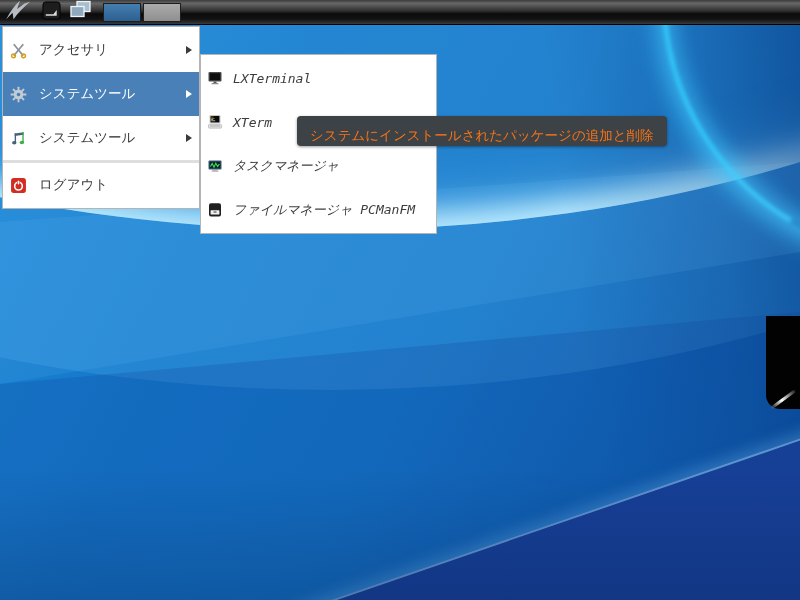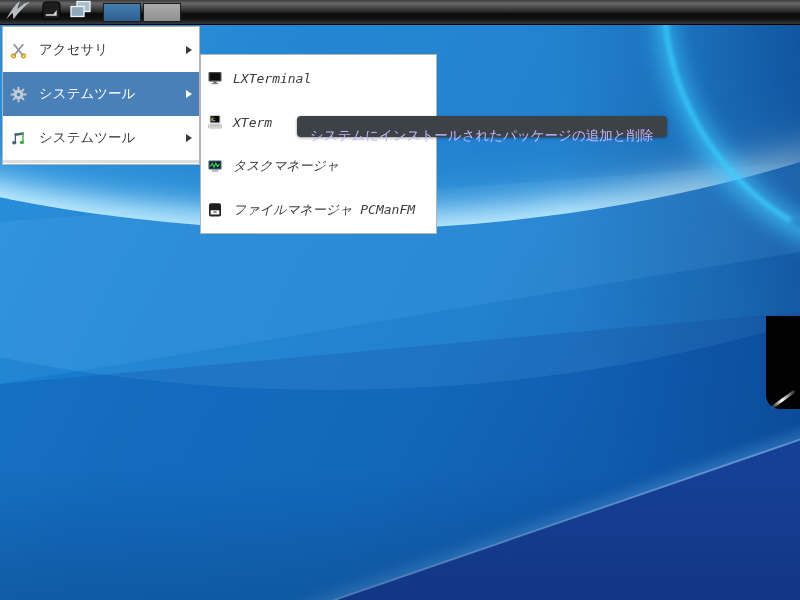--- a/index.html
+++ b/index.html
@@ -52,22 +52,22 @@
   .mrow .mlabel{margin-left:12px;white-space:nowrap;}
   .mrow.hl{background:#4a80b8;color:#fff;}
   .arrow{margin-left:auto;margin-right:7px;width:0;height:0;
     border-top:4px solid transparent;border-bottom:4px solid transparent;border-left:6px solid #3a3a3a;}
   .mrow.hl .arrow{border-left-color:#fff;}
   .msep{height:1px;background:#dedede;margin:0;}
   .submenu .mrow .micon{width:16px;flex-basis:16px;}
   .submenu .mrow .mlabel{margin-left:10px;font-family:"DejaVu Sans Mono","Liberation Mono",monospace;font-size:13px;font-style:italic;}
 
   
-  .tooltip{position:absolute;left:297px;top:116px;height:21px;line-height:39px;
-    background:#3c4246;color:#c4b5fd;font-size:13.5px;padding:0 13px;border-radius:4px;
+  .tooltip{position:absolute;left:297px;top:116px;height:30px;line-height:39px;
+    background:#3c4246;color:#f97316;font-size:13.5px;padding:0 13px;border-radius:4px;
     white-space:nowrap;z-index:40;box-shadow:0 1px 3px rgba(0,0,0,0.4);}
 </style>
 </head>
 <body>
 
 <div class="screen">
 
   <div class="wp">
     <div class="wp-base"></div>
     <div class="wp-band2"></div>
@@ -154,20 +154,31 @@
           <ellipse cx="4" cy="12" rx="2.1" ry="1.6" fill="#46627a"></ellipse>
           <ellipse cx="11.2" cy="11.8" rx="2.1" ry="1.6" fill="#3fae49"></ellipse>
         </svg>
       </span>
       <span class="mlabel">システムツール</span>
       <span class="arrow"></span>
     </div>
     <div class="msep"></div>
     <div class="msep"></div>
     <div class="msep"></div>
+    <div class="mrow">
+      <span class="micon">
+        <svg width="17" height="17" viewBox="0 0 16 16">
+          <rect x="1" y="1" width="14" height="14" rx="2.5" fill="#d22d22"></rect>
+          <circle cx="8" cy="8.6" r="3.6" fill="none" stroke="#fff" stroke-width="1.5"></circle>
+          <rect x="6.9" y="3.4" width="2.2" height="3" fill="#d22d22"></rect>
+          <rect x="7.3" y="3.4" width="1.4" height="3.6" rx="0.7" fill="#fff"></rect>
+        </svg>
+      </span>
+      <span class="mlabel">ログアウト</span>
+    </div>
   </div>
 
   <div class="submenu">
     <div class="mrow">
       <span class="micon">
         <svg width="16" height="16" viewBox="0 0 16 16">
           <rect x="1.5" y="2" width="13" height="9.5" rx="1" fill="#4a4a4a"></rect>
           <rect x="2.8" y="3.2" width="10.4" height="7" fill="#0d0d0d"></rect>
           <rect x="6.5" y="11.5" width="3" height="1.6" fill="#5a5a5a"></rect>
           <rect x="4.5" y="13.1" width="7" height="1.2" rx="0.4" fill="#8a8a8a"></rect>

